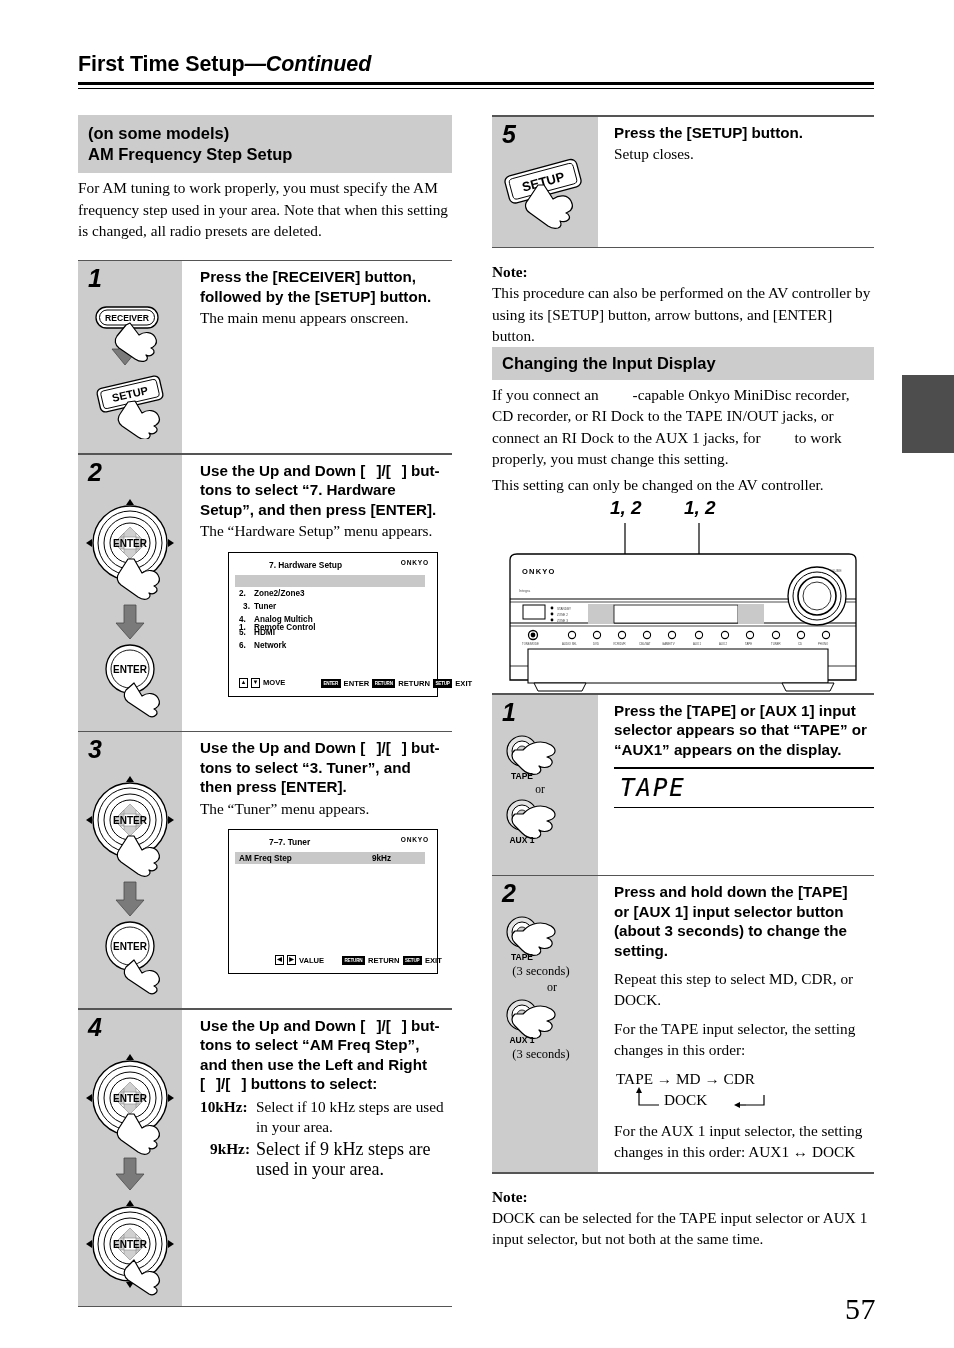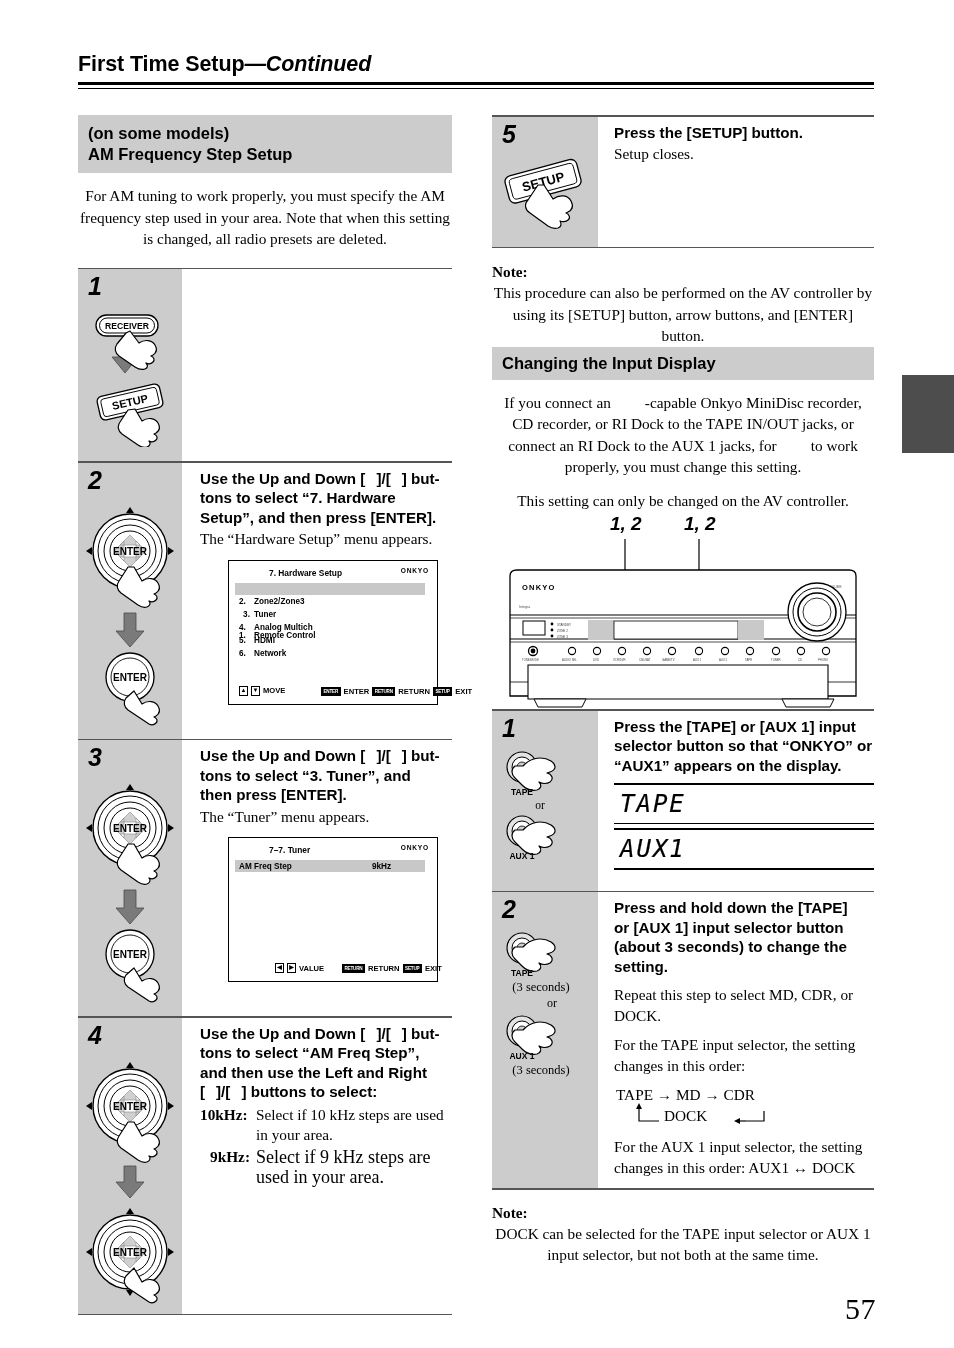--- a/index.html
+++ b/index.html
@@ -59,22 +59,22 @@
     line-height: 21px;
     padding: 8px 0 8px 10px;
   }
   .sec-head.one-line { padding: 6px 0 6px 10px; }
 
   
   .body-p {
     font-family: "Liberation Serif", serif;
     font-size: 15.3px;
     line-height: 21.5px;
-    margin: 12px 0 0 0;
-    text-align: center;
+    margin: 4px 0 0 0;
+    text-align: left;
   }
 
   .note-label {
     font-family: "Liberation Serif", serif;
     font-size: 15.3px;
     font-weight: bold;
     line-height: 21px;
   }
 
   
@@ -303,20 +303,27 @@
 
               <g>
                 <path d="M52 26 l9 12 c6 -4 13 -3 16 2 c3 5 1 8 -2 10 l-2 1 c3 1 4 4 2 6 c-2 2 -5 2 -7 1 c2 2 2 5 -1 6 c-3 1 -7 0 -10 -2 l-16 -11 c-4 -3 -5 -8 -2 -12 l9 -11 z" fill="#fff" stroke="#000" stroke-width="1.2" stroke-linejoin="round"></path>
               </g>
 
               <g>
                 <path d="M57 104 l7 12 c6 -4 13 -3 16 2 c3 5 1 8 -2 10 l-2 1 c3 1 4 4 2 6 c-2 2 -5 2 -7 1 c2 2 1 5 -2 6 c-3 1 -6 0 -9 -2 l-16 -11 c-4 -3 -5 -8 -2 -12 l8 -12 z" fill="#fff" stroke="#000" stroke-width="1.2" stroke-linejoin="round"></path>
               </g>
             </svg>
           </div>
+        </div>
+        <div class="step-right-cell">
+          <div class="step-title">
+            <div>Press the [RECEIVER] button,</div>
+            <div>followed by the [SETUP] button.</div>
+          </div>
+          <div class="step-desc">The main menu appears onscreen.</div>
         </div>
       </div>
 
       <div class="rule"></div>
       <div class="step-row">
         <div class="step-num-cell">
           <div class="step-num">2</div>
           <div class="art" style="width:104px;height:232px;">
             <svg width="104" height="232" viewBox="0 0 104 232">
               <g>
@@ -643,31 +650,26 @@
             <g>
               <path d="M31 83 c8 -9 20 -10 28 -5 c6 4 5 9 -1 11 l-3 1 c5 1 7 6 3 9 c-3 2 -8 2 -11 0 c3 3 2 7 -2 8 c-5 1 -11 -1 -15 -5 l-7 -7 c-4 -4 -4 -9 0 -12 z" fill="#fff" stroke="#000" stroke-width="1.2" stroke-linejoin="round"></path>
             </g>
             <text x="30" y="112" font-family="Liberation Sans, sans-serif" font-size="8.5" font-weight="bold" text-anchor="middle" fill="#000">AUX 1</text>
           </svg>
         </div>
       </div>
       <div class="step-right-cell">
         <div class="step-title">
           <div>Press the [TAPE] or [AUX 1] input</div>
-          <div>selector button so that “ONKYO” or</div>
+          <div>selector appears so that “TAPE” or</div>
           <div>“AUX1” appears on the display.</div>
         </div>
         <div class="fl-block">
           <div class="fl-line"></div>
           <div class="fl-text">TAPE</div>
-          <div class="fl-line"></div>
-        </div>
-        <div class="fl-block" style="margin-top:4px;">
-          <div class="fl-line"></div>
-          <div class="fl-text">AUX1</div>
           <div class="fl-line"></div>
         </div>
       </div>
     </div>
 
     <div class="rule"></div>
     <div class="step-row">
       <div class="step-num-cell" style="padding-bottom:10px;">
         <div class="step-num">2</div>
         <div class="art" style="width:106px;height:168px;">

